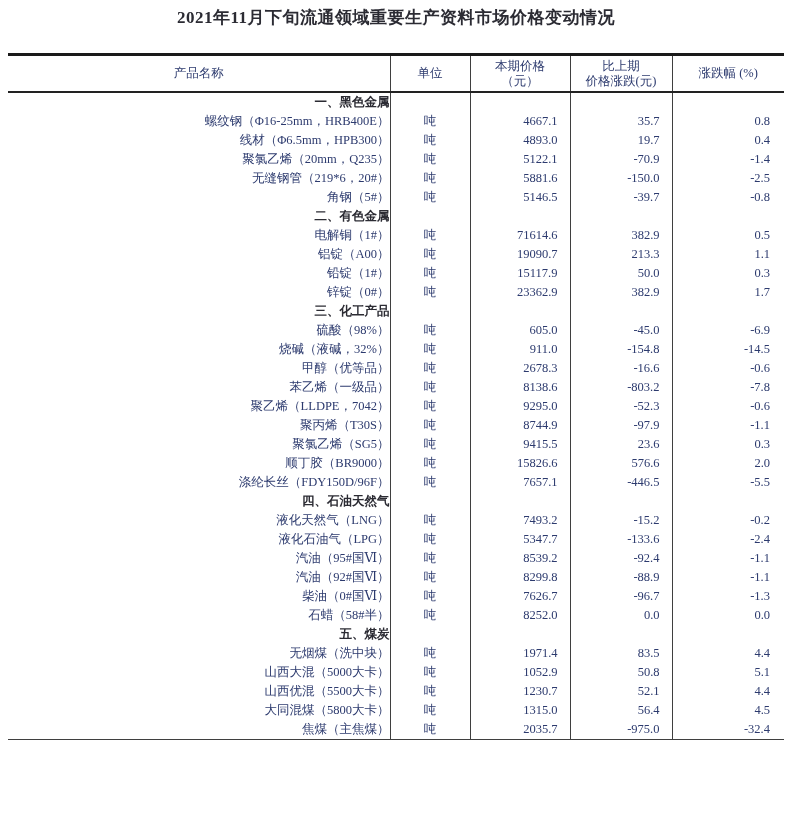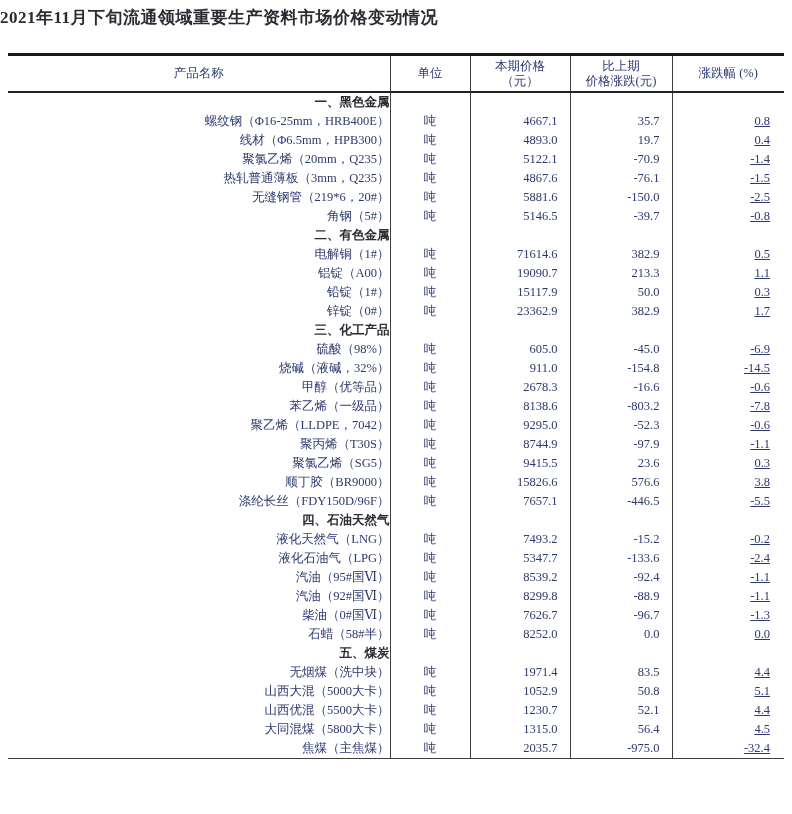--- a/index.html
+++ b/index.html
@@ -2,21 +2,21 @@
 <html><head>
 <meta charset="utf-8">
 <style>
   html,body{margin:0;padding:0;background:#ffffff;}
   body{
     width:792px;height:814px;position:relative;overflow:hidden;
     font-family:"Liberation Serif","DejaVu Serif",serif;
   }
   .page-title{
     position:absolute;left:0;top:6px;width:792px;
-    text-align:left;font-size:17px;font-weight:bold;color:#2b2b33;
+    text-align:center;font-size:17px;font-weight:bold;color:#2b2b33;
     letter-spacing:0.5px;
   }
   .table-wrap{position:absolute;left:8px;top:53px;width:776px;}
   table{
     border-collapse:collapse;table-layout:fixed;width:776px;
     border-top:3px solid #1a1a1a;border-bottom:1px solid #3f3f3f;
   }
   col.c1{width:382px;} col.c2{width:80px;} col.c3{width:100px;}
   col.c4{width:102px;} col.c5{width:112px;}
   th,td{padding:0;margin:0;vertical-align:middle;overflow:hidden;white-space:nowrap;}
@@ -27,21 +27,21 @@
     text-align:center;white-space:pre-line;
   }
   tbody td{
     height:19px;font-size:12.5px;line-height:19px;color:#2c3a6e;
   }
   tbody td:nth-child(1){text-align:right;padding-left:32px;}
   tbody td:nth-child(2){text-align:center;}
   tbody td:nth-child(3),tbody td:nth-child(4),tbody td:nth-child(5){text-align:right;}
   tbody td:nth-child(3){padding-right:12px;}
   tbody td:nth-child(4){padding-right:12px;padding-left:8px;}
-  tbody td:nth-child(5){padding-right:14px;text-decoration:underline;}
+  tbody td:nth-child(5){padding-right:14px;}
   tr.section td:nth-child(1){padding-left:10px;font-weight:bold;color:#2b2b33;}
 </style>
 </head>
 <body>
 
 <div class="page-title">2021年11月下旬流通领域重要生产资料市场价格变动情况</div>
 
 <div class="table-wrap">
   <table>
     <colgroup>
@@ -85,27 +85,20 @@
           <td>0.4</td>
         </tr>
         <tr>
           <td>聚氯乙烯（20mm，Q235）</td>
           <td>吨</td>
           <td>5122.1</td>
           <td>-70.9</td>
           <td>-1.4</td>
         </tr>
         <tr>
-          <td>热轧普通薄板（3mm，Q235）</td>
-          <td>吨</td>
-          <td>4867.6</td>
-          <td>-76.1</td>
-          <td>-1.5</td>
-        </tr>
-        <tr>
           <td>无缝钢管（219*6，20#）</td>
           <td>吨</td>
           <td>5881.6</td>
           <td>-150.0</td>
           <td>-2.5</td>
         </tr>
         <tr>
           <td>角钢（5#）</td>
           <td>吨</td>
           <td>5146.5</td>
@@ -201,21 +194,21 @@
           <td>吨</td>
           <td>9415.5</td>
           <td>23.6</td>
           <td>0.3</td>
         </tr>
         <tr>
           <td>顺丁胶（BR9000）</td>
           <td>吨</td>
           <td>15826.6</td>
           <td>576.6</td>
-          <td>3.8</td>
+          <td>2.0</td>
         </tr>
         <tr>
           <td>涤纶长丝（FDY150D/96F）</td>
           <td>吨</td>
           <td>7657.1</td>
           <td>-446.5</td>
           <td>-5.5</td>
         </tr>
         <tr class="section">
           <td>四、石油天然气</td>

